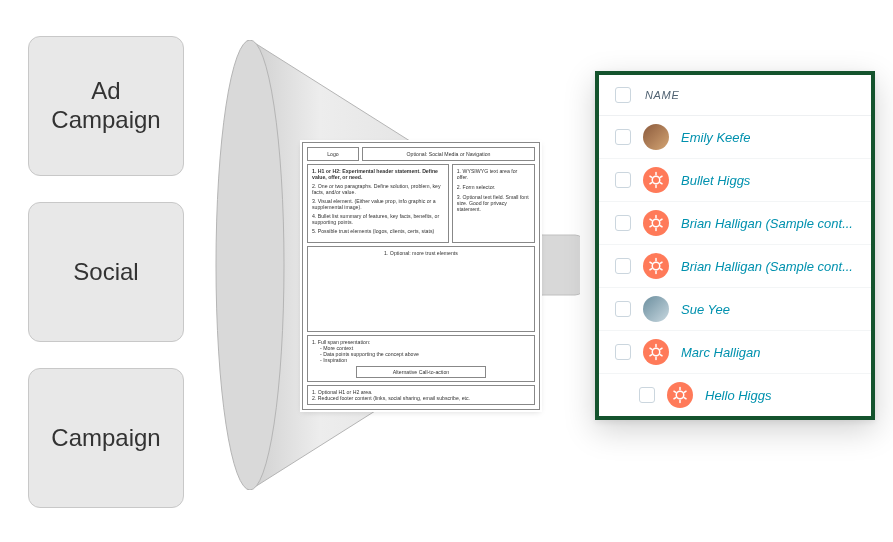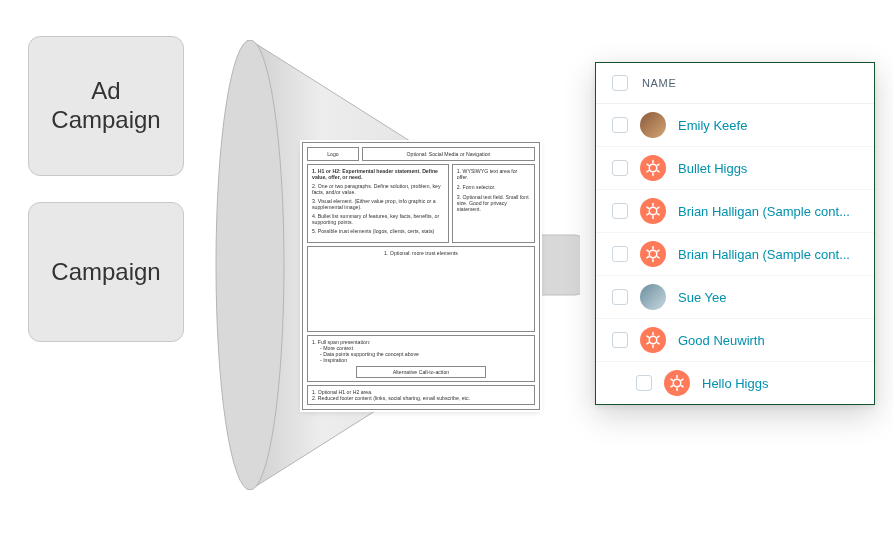--- a/index.html
+++ b/index.html
@@ -85,26 +85,27 @@
     width: 60%;
     text-align: center;
     border: 1px solid #888;
     padding: 2px;
   }
   .wf-section { border: 1px solid #888; padding: 3px 4px; }
   
   .contacts-panel {
     position: absolute;
     right: 18px;
-    top: 62px;
+    top: 71px;
     width: 280px;
     background: #fff;
-    border: 1px solid #14532d;
+    border: 4px solid #14532d;
     box-shadow: 0 10px 30px rgba(0,0,0,0.18), 0 2px 6px rgba(0,0,0,0.08);
     z-index: 10;
+    font-style: italic;
   }
   .contacts-header {
     display: flex;
     align-items: center;
     gap: 14px;
     padding: 12px 16px;
     border-bottom: 1px solid #eef0f2;
     font-size: 11px;
     letter-spacing: 0.06em;
     color: #516373;
@@ -153,20 +154,23 @@
 </head>
 <body>
 
 <div class="stage">
 
   <div class="sources">
     <div class="source-card">
       <span>Ad Campaign</span>
     </div>
     <div class="source-card">
+      <span>Social</span>
+    </div>
+    <div class="source-card">
       <span>Campaign</span>
     </div>
   </div>
 
   <div class="funnel-wrap">
     <svg viewBox="0 0 390 450" xmlns="http://www.w3.org/2000/svg">
       <defs>
         <linearGradient id="funnelG" x1="0" y1="0" x2="1" y2="0">
           <stop offset="0%" stop-color="#c4c4c4"></stop>
           <stop offset="30%" stop-color="#ededed"></stop>
@@ -281,21 +285,21 @@
           <span class="contact-name">Sue Yee</span>
         </div>
         <div class="contact-row">
           <div class="checkbox"></div>
           <div class="avatar sprocket">
             <svg viewBox="0 0 24 24" fill="none">
               <circle cx="12" cy="12" r="5" stroke="#fff" stroke-width="2"></circle>
               <path d="M12 2v3M12 19v3M4 7l2.5 1.5M17.5 15.5L20 17M4 17l2.5-1.5M17.5 8.5L20 7" stroke="#fff" stroke-width="2" stroke-linecap="round"></path>
             </svg>
           </div>
-          <span class="contact-name">Good Neuwirth</span>
+          <span class="contact-name">Marc Halligan</span>
         </div>
         <div class="contact-row">
           <div class="checkbox"></div>
           <div class="avatar sprocket">
             <svg viewBox="0 0 24 24" fill="none">
               <circle cx="12" cy="12" r="5" stroke="#fff" stroke-width="2"></circle>
               <path d="M12 2v3M12 19v3M4 7l2.5 1.5M17.5 15.5L20 17M4 17l2.5-1.5M17.5 8.5L20 7" stroke="#fff" stroke-width="2" stroke-linecap="round"></path>
             </svg>
           </div>
           <span class="contact-name">Hello Higgs</span>

